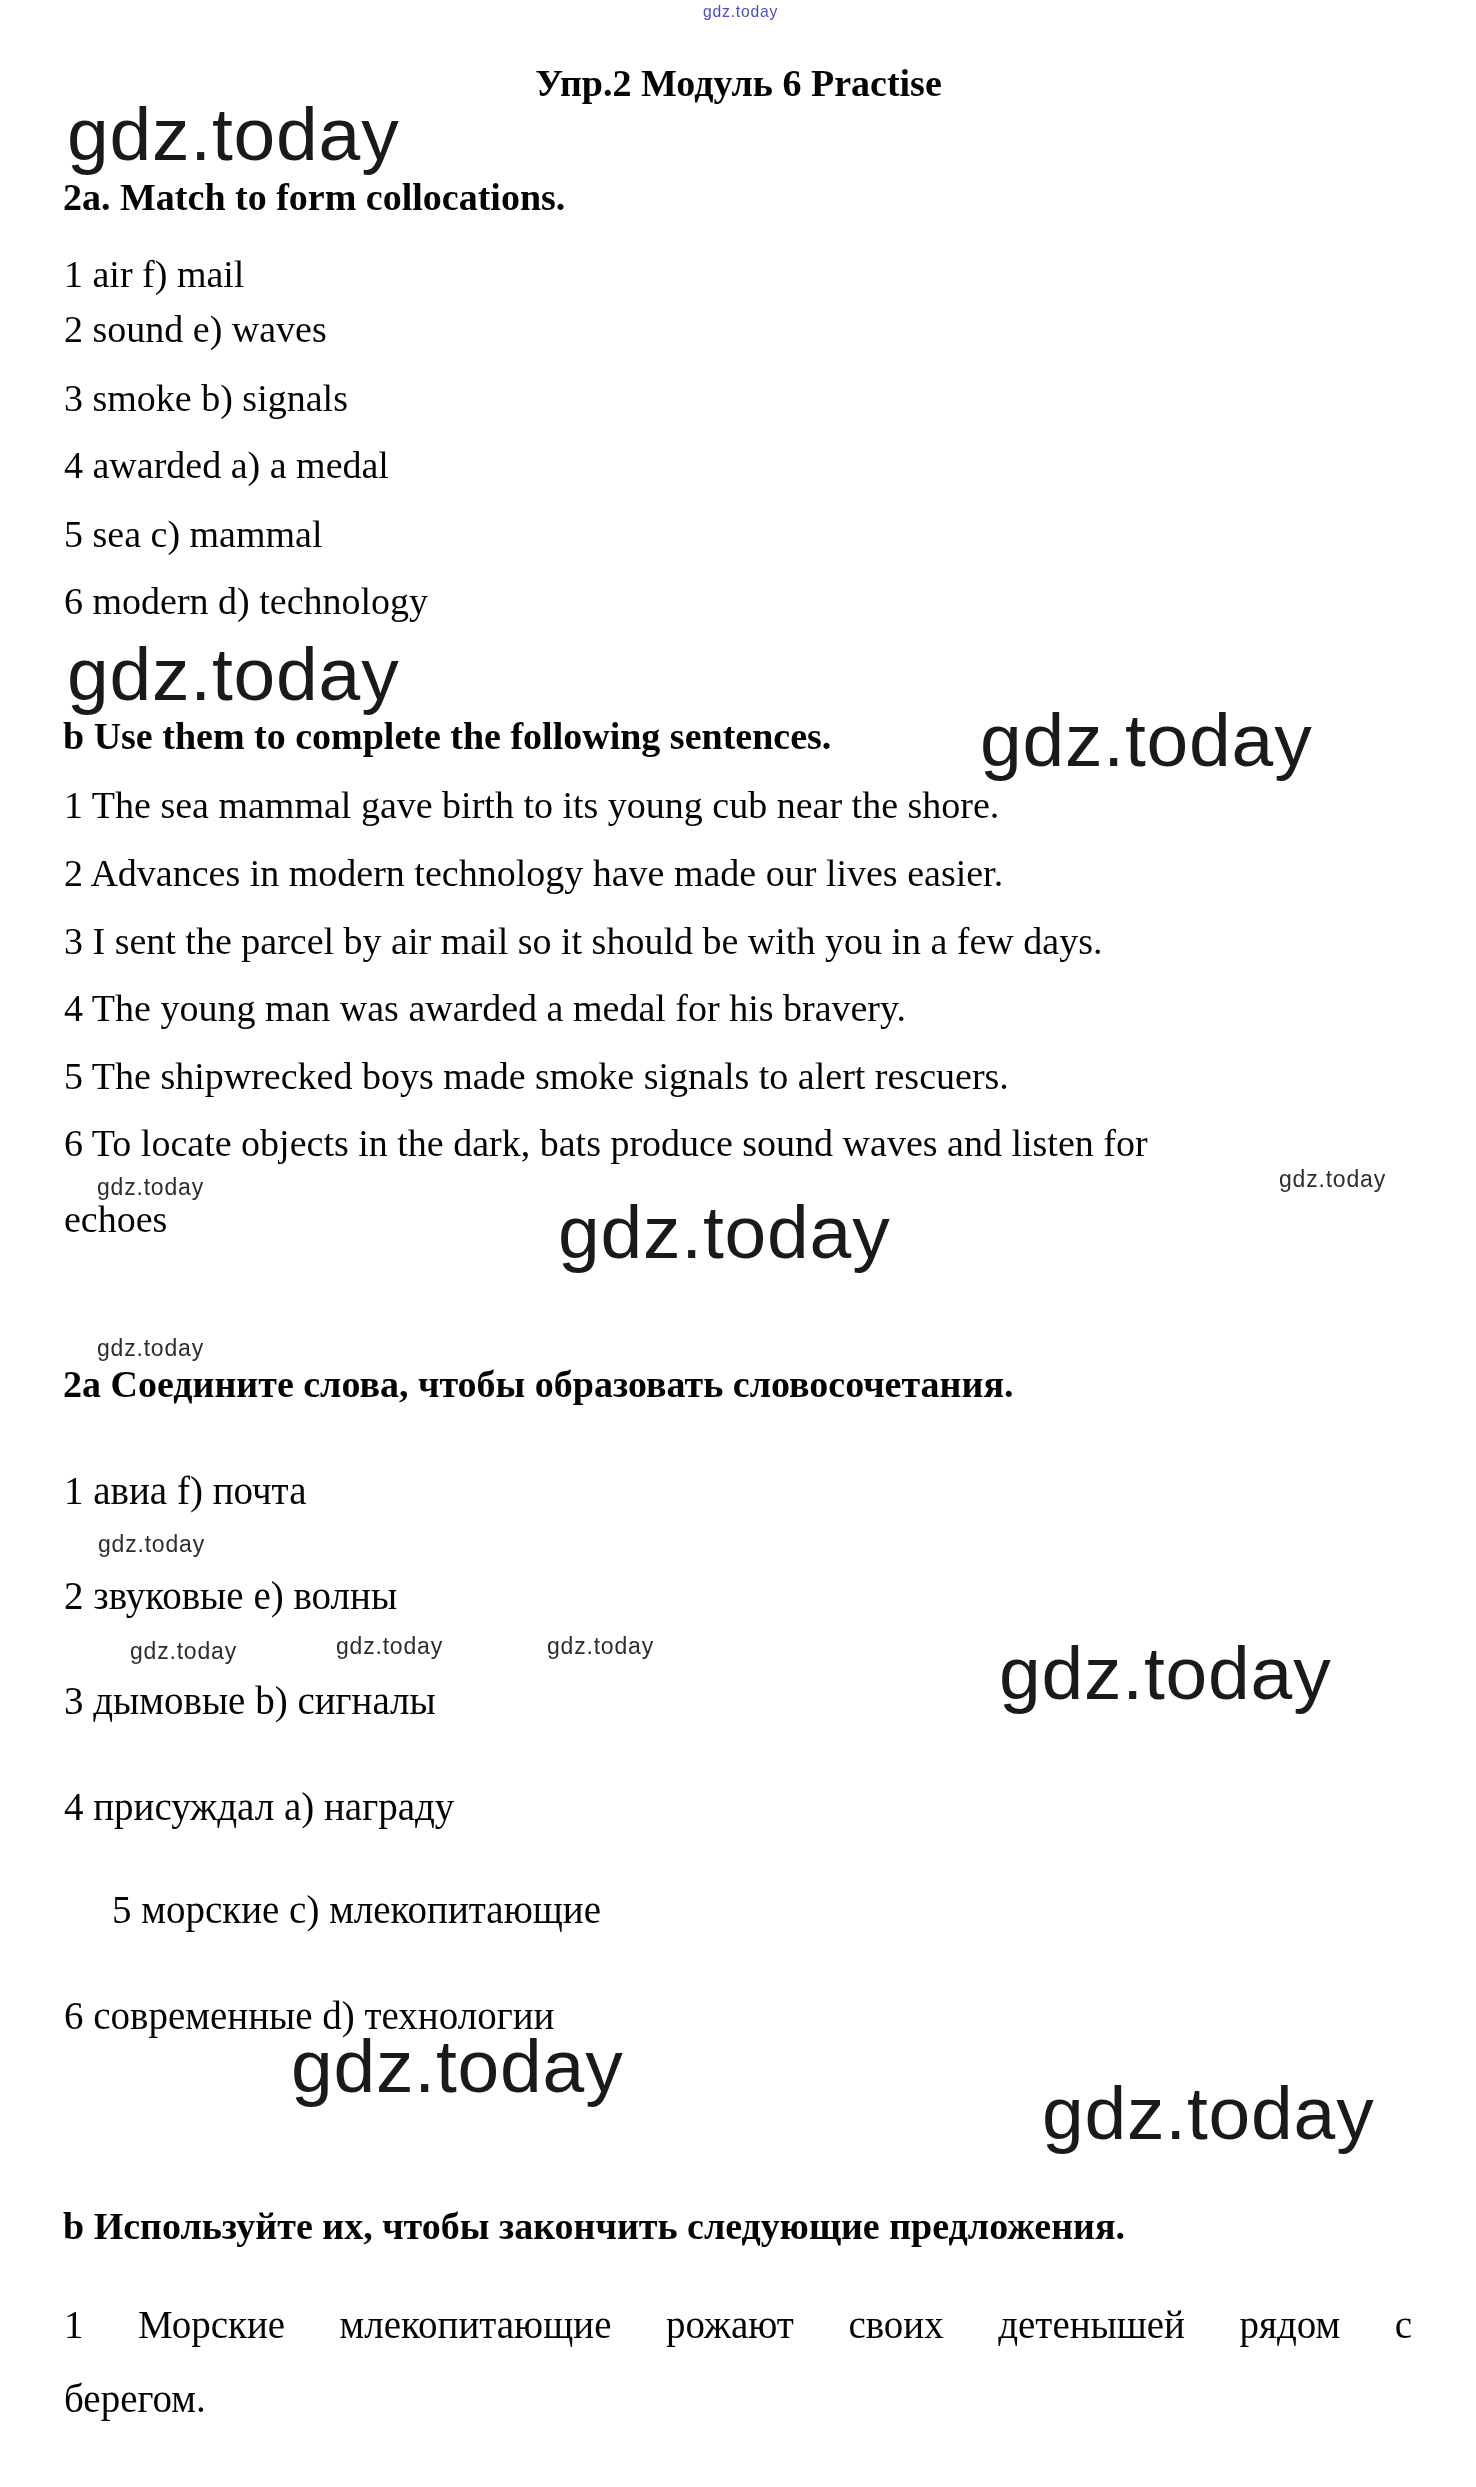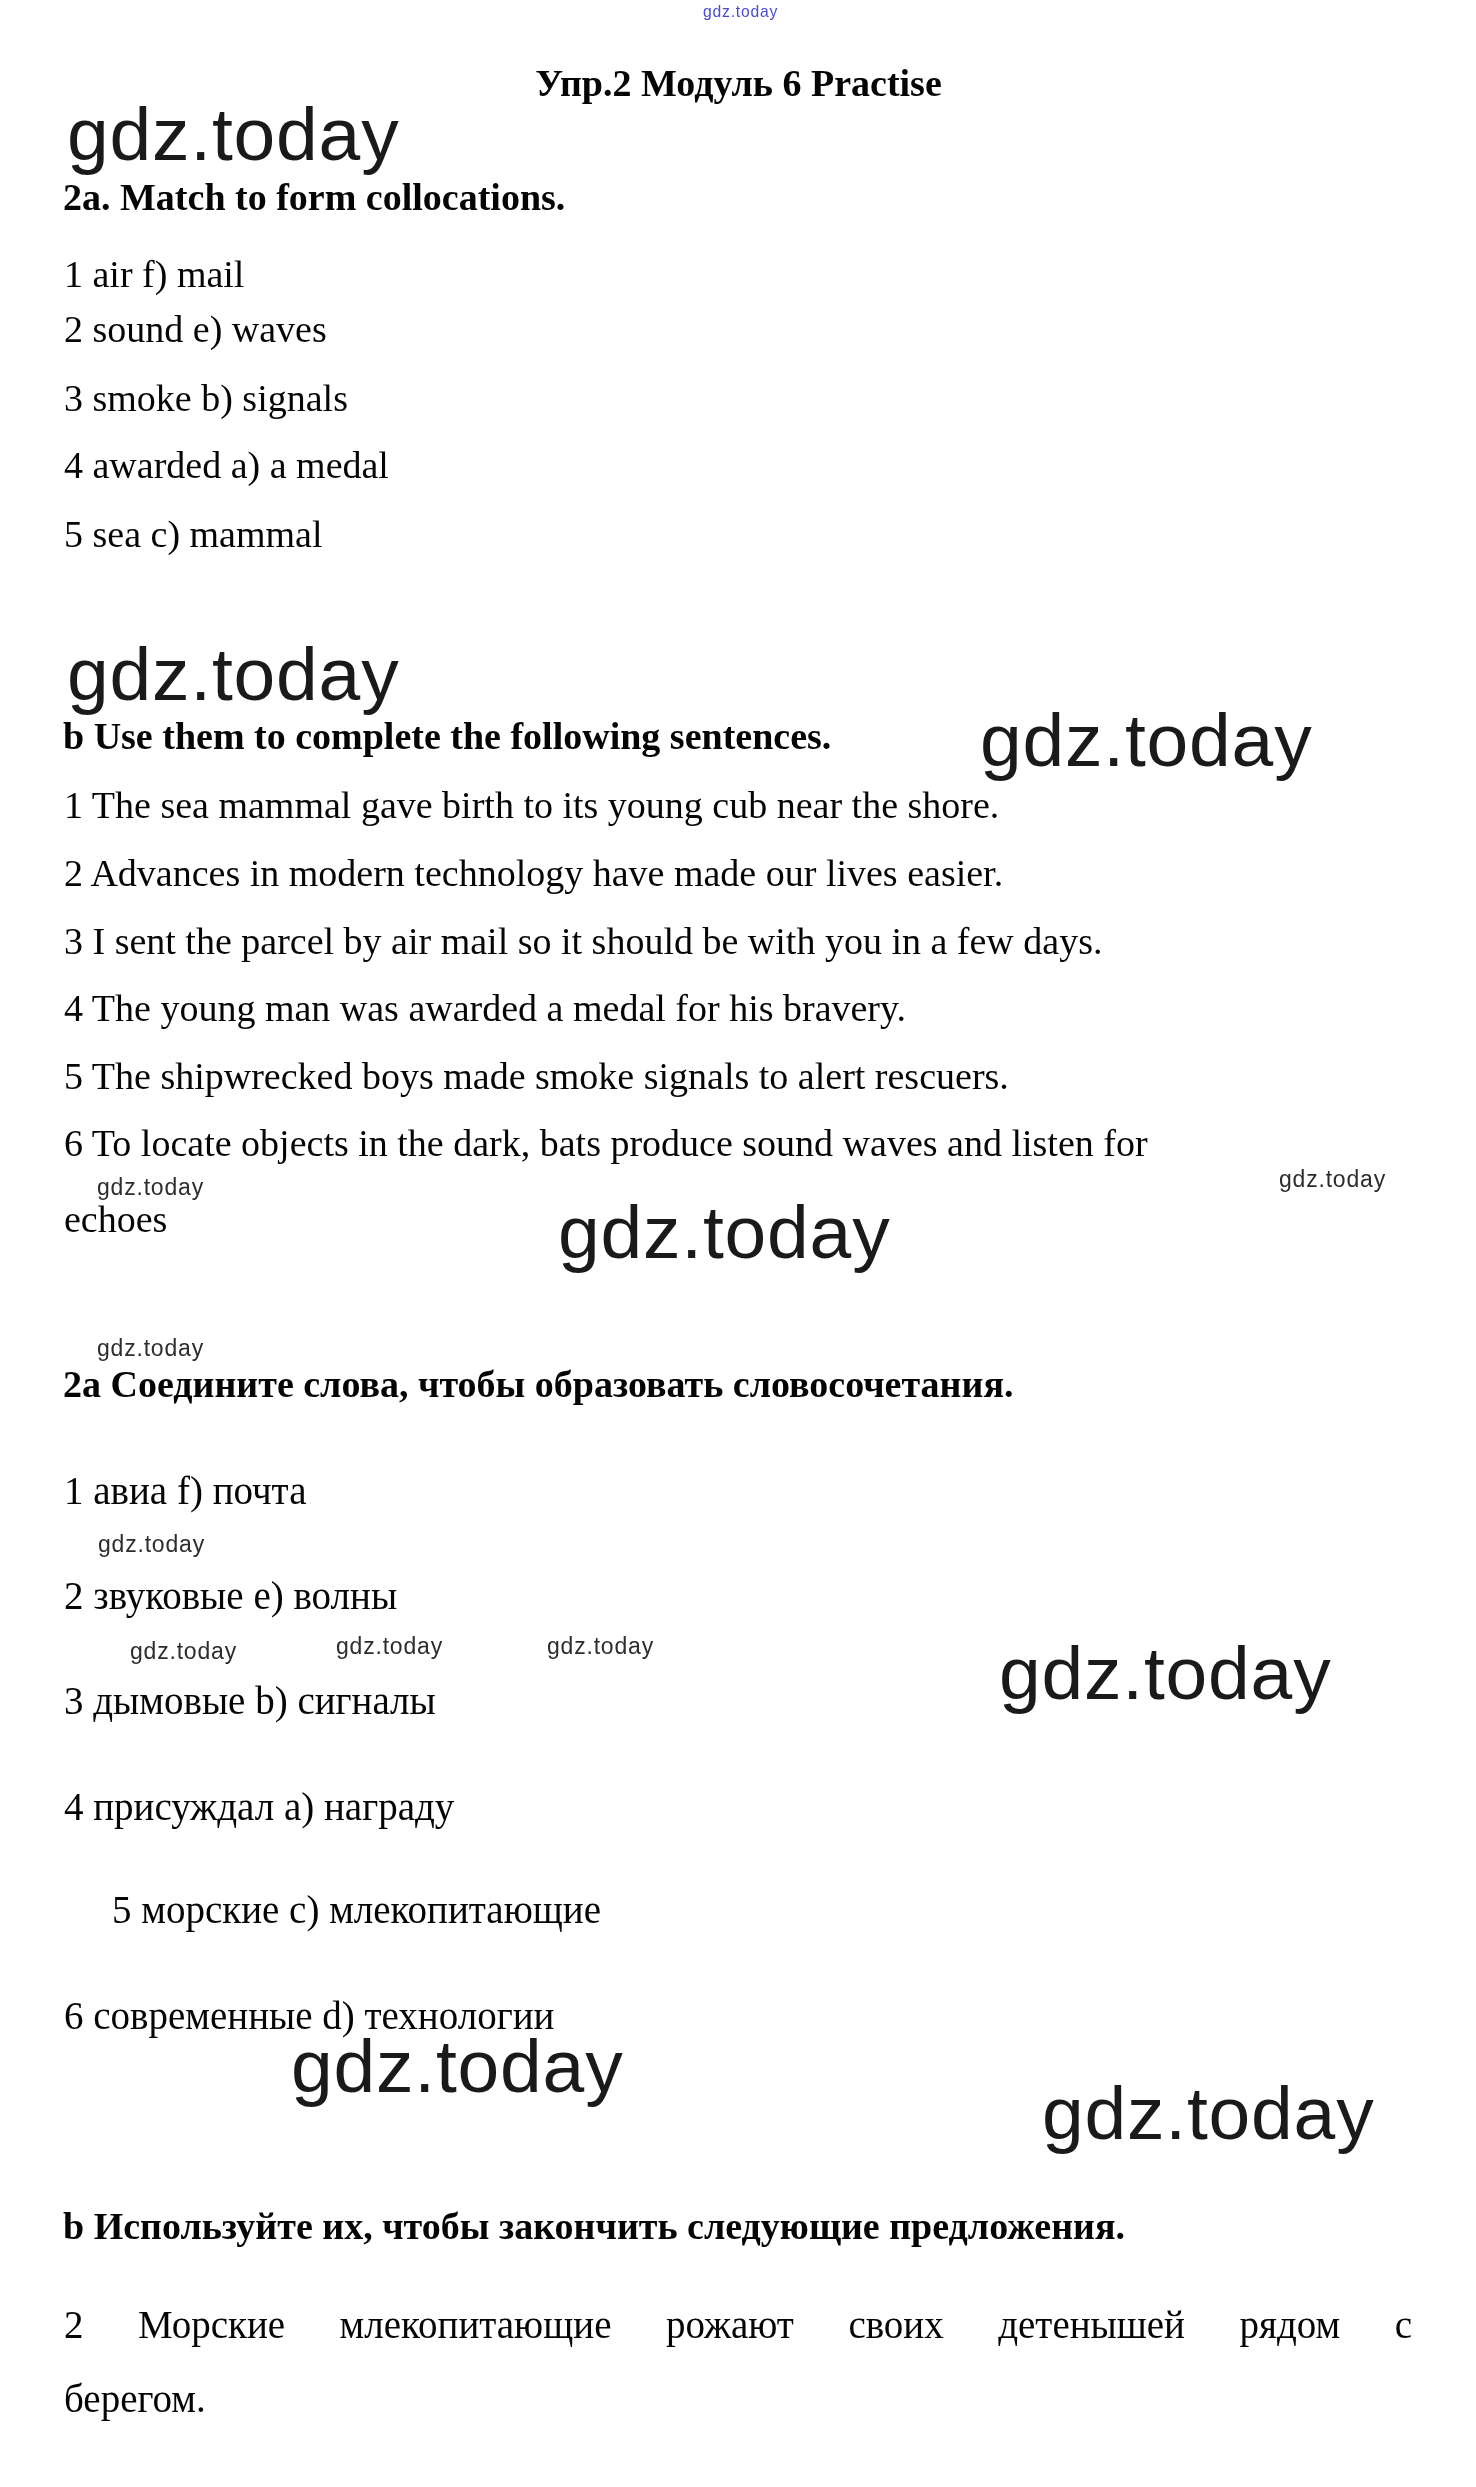--- a/index.html
+++ b/index.html
@@ -48,20 +48,21 @@
 
   <div class="wm wm-lg" style="left:67px;top:93px;">gdz.today</div>
 
   <div class="abs serif b txt" style="left:63px;top:174px;">2a. Match to form collocations.</div>
 
   <div class="abs serif txt" style="left:64px;top:239px;margin-top:12px;">1 air f) mail</div>
   <div class="abs serif txt" style="left:64px;top:306px;">2 sound e) waves</div>
   <div class="abs serif txt" style="left:64px;top:375px;">3 smoke b) signals</div>
   <div class="abs serif txt" style="left:64px;top:442px;">4 awarded a) a medal</div>
   <div class="abs serif txt" style="left:64px;top:511px;">5 sea c) mammal</div>
+  <div class="abs serif txt" style="left:64px;top:578px;">6 modern d) technology</div>
 
   <div class="wm wm-lg" style="left:67px;top:633px;">gdz.today</div>
 
   <div class="abs serif b txt" style="left:63px;top:713px;">b Use them to complete the following sentences.</div>
 
   <div class="wm wm-lg" style="left:980px;top:699px;">gdz.today</div>
 
   <div class="abs serif txt" style="left:64px;top:782px;">1 The sea mammal gave birth to its young cub near the shore.</div>
   <div class="abs serif txt" style="left:64px;top:850px;">2 Advances in modern technology have made our lives easier.</div>
   <div class="abs serif txt" style="left:64px;top:918px;">3 I sent the parcel by air mail so it should be with you in a few days.</div>
@@ -93,17 +94,17 @@
   <div class="abs serif rutxt" style="left:64px;top:1676px;">3 дымовые b) сигналы</div>
   <div class="abs serif rutxt" style="left:64px;top:1782px;">4 присуждал а) награду</div>
   <div class="abs serif rutxt" style="left:64px;top:1885px;margin-left:48px;">5 морские с) млекопитающие</div>
   <div class="abs serif rutxt" style="left:64px;top:1991px;">6 современные d) технологии</div>
 
   <div class="wm wm-lg" style="left:291px;top:2025px;">gdz.today</div>
   <div class="wm wm-lg" style="left:1042px;top:2072px;">gdz.today</div>
 
   <div class="abs serif b txt" style="left:63px;top:2203px;">b Используйте их, чтобы закончить следующие предложения.</div>
 
-  <div class="abs serif rutxt just" style="left:64px;top:2300px;width:1348px;">2 Морские млекопитающие рожают своих детенышей рядом с</div>
+  <div class="abs serif rutxt just" style="left:64px;top:2300px;width:1348px;">1 Морские млекопитающие рожают своих детенышей рядом с</div>
   <div class="abs serif rutxt" style="left:64px;top:2374px;">берегом.</div>
 
 </div>
 
 
 </body></html>

